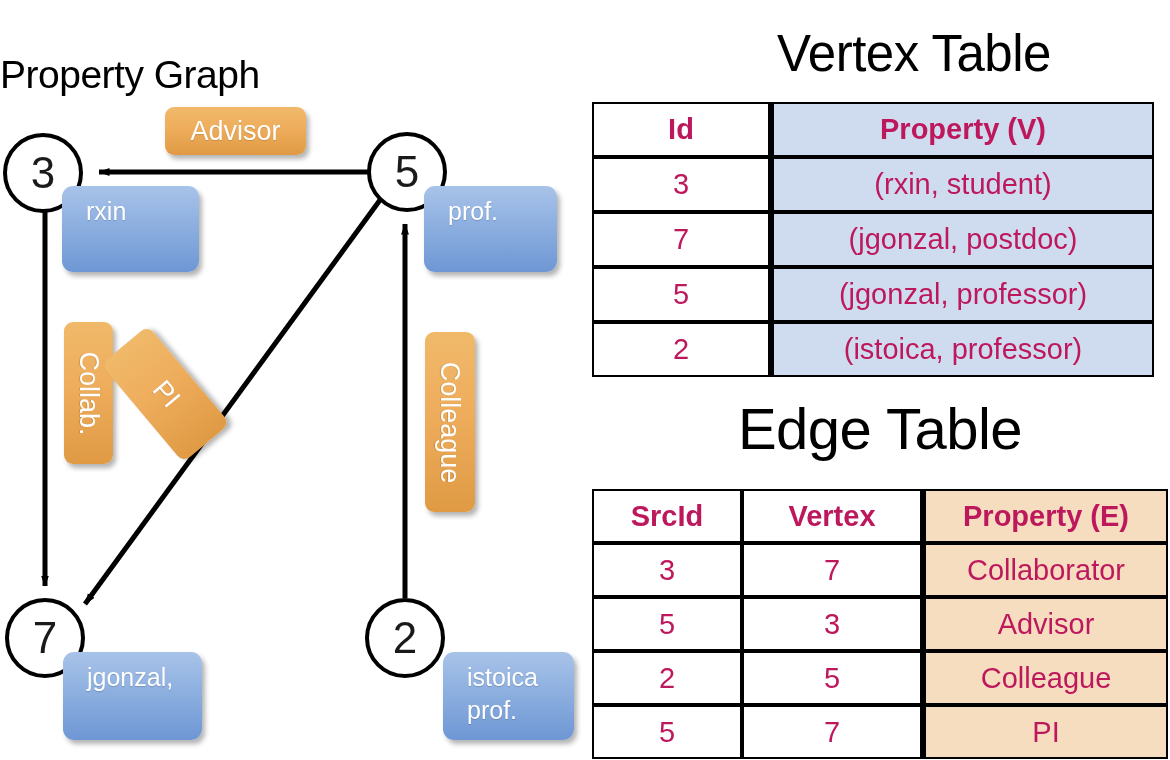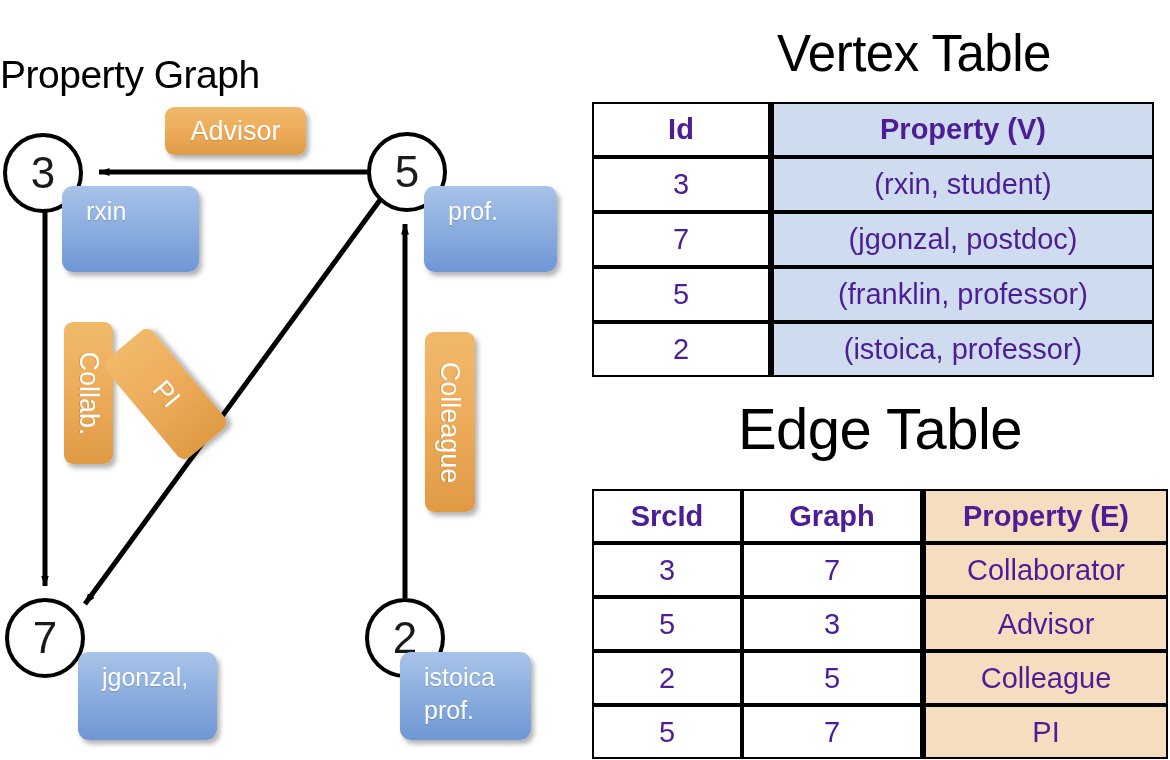--- a/index.html
+++ b/index.html
@@ -89,22 +89,22 @@
     font-family: "Liberation Sans", sans-serif;
     font-weight: 400;
     box-sizing: border-box;
     padding: 9px 0 0 24px;
     line-height: 1.30;
     font-size: 25px;
     text-shadow: 0 1px 1px rgba(0,0,0,0.18);
   }
   #prop-rxin      { left: 62px;  top: 186px; width: 137px; height: 86px; }
   #prop-franklin  { left: 424px; top: 186px; width: 133px; height: 86px; }
-  #prop-jgonzal   { left: 78px;  top: 652px; width: 139px; height: 88px; }
-  #prop-istoica   { left: 400px; top: 652px; width: 131px; height: 88px; }
+  #prop-jgonzal   { left: 63px;  top: 652px; width: 139px; height: 88px; }
+  #prop-istoica   { left: 443px; top: 652px; width: 131px; height: 88px; }
 
   
   .edge-label {
     position: absolute;
     border-radius: 9px;
     background: linear-gradient(to bottom, #f0b96a 0%, #eead5c 45%, #e09a44 100%);
     box-shadow: 3px 4px 5px rgba(0,0,0,0.30);
     color: #ffffff;
     font-family: "Liberation Sans", sans-serif;
     font-weight: 400;
@@ -149,21 +149,21 @@
     border-spacing: 0;
     font-family: "Liberation Sans", sans-serif;
   }
   .tbl td, .tbl th {
     border: 2px solid #000000;
     padding: 0;
     text-align: center;
     vertical-align: middle;
     font-weight: 300;
     font-size: 29px;
-    color: #4c1d95;
+    color: #be185d;
     line-height: 1;
   }
   .tbl th {
     font-weight: 700;
     font-size: 29px;
   }
 
   #vertex-table { left: 592px; top: 102px; }
   #vertex-table td, #vertex-table th { height: 51px; }
   #vertex-table .col-id   { width: 174px; background: #ffffff; }
@@ -253,34 +253,34 @@
   <tr>
     <td class="col-id">3</td>
     <td class="col-prop">(rxin, student)</td>
   </tr>
   <tr>
     <td class="col-id">7</td>
     <td class="col-prop">(jgonzal, postdoc)</td>
   </tr>
   <tr>
     <td class="col-id">5</td>
-    <td class="col-prop">(franklin, professor)</td>
+    <td class="col-prop">(jgonzal, professor)</td>
   </tr>
   <tr>
     <td class="col-id">2</td>
     <td class="col-prop">(istoica, professor)</td>
   </tr>
 </tbody>
   </table>
 
 <table class="tbl" id="edge-table">
   <tbody>
       <tr>
     <th class="col-src">SrcId</th>
-    <th class="col-dst">Graph</th>
+    <th class="col-dst">Vertex</th>
     <th class="col-prop is-header">Property (E)</th>
   </tr>
   <tr>
     <td class="col-src">3</td>
     <td class="col-dst">7</td>
     <td class="col-prop">Collaborator</td>
   </tr>
   <tr>
     <td class="col-src">5</td>
     <td class="col-dst">3</td>

